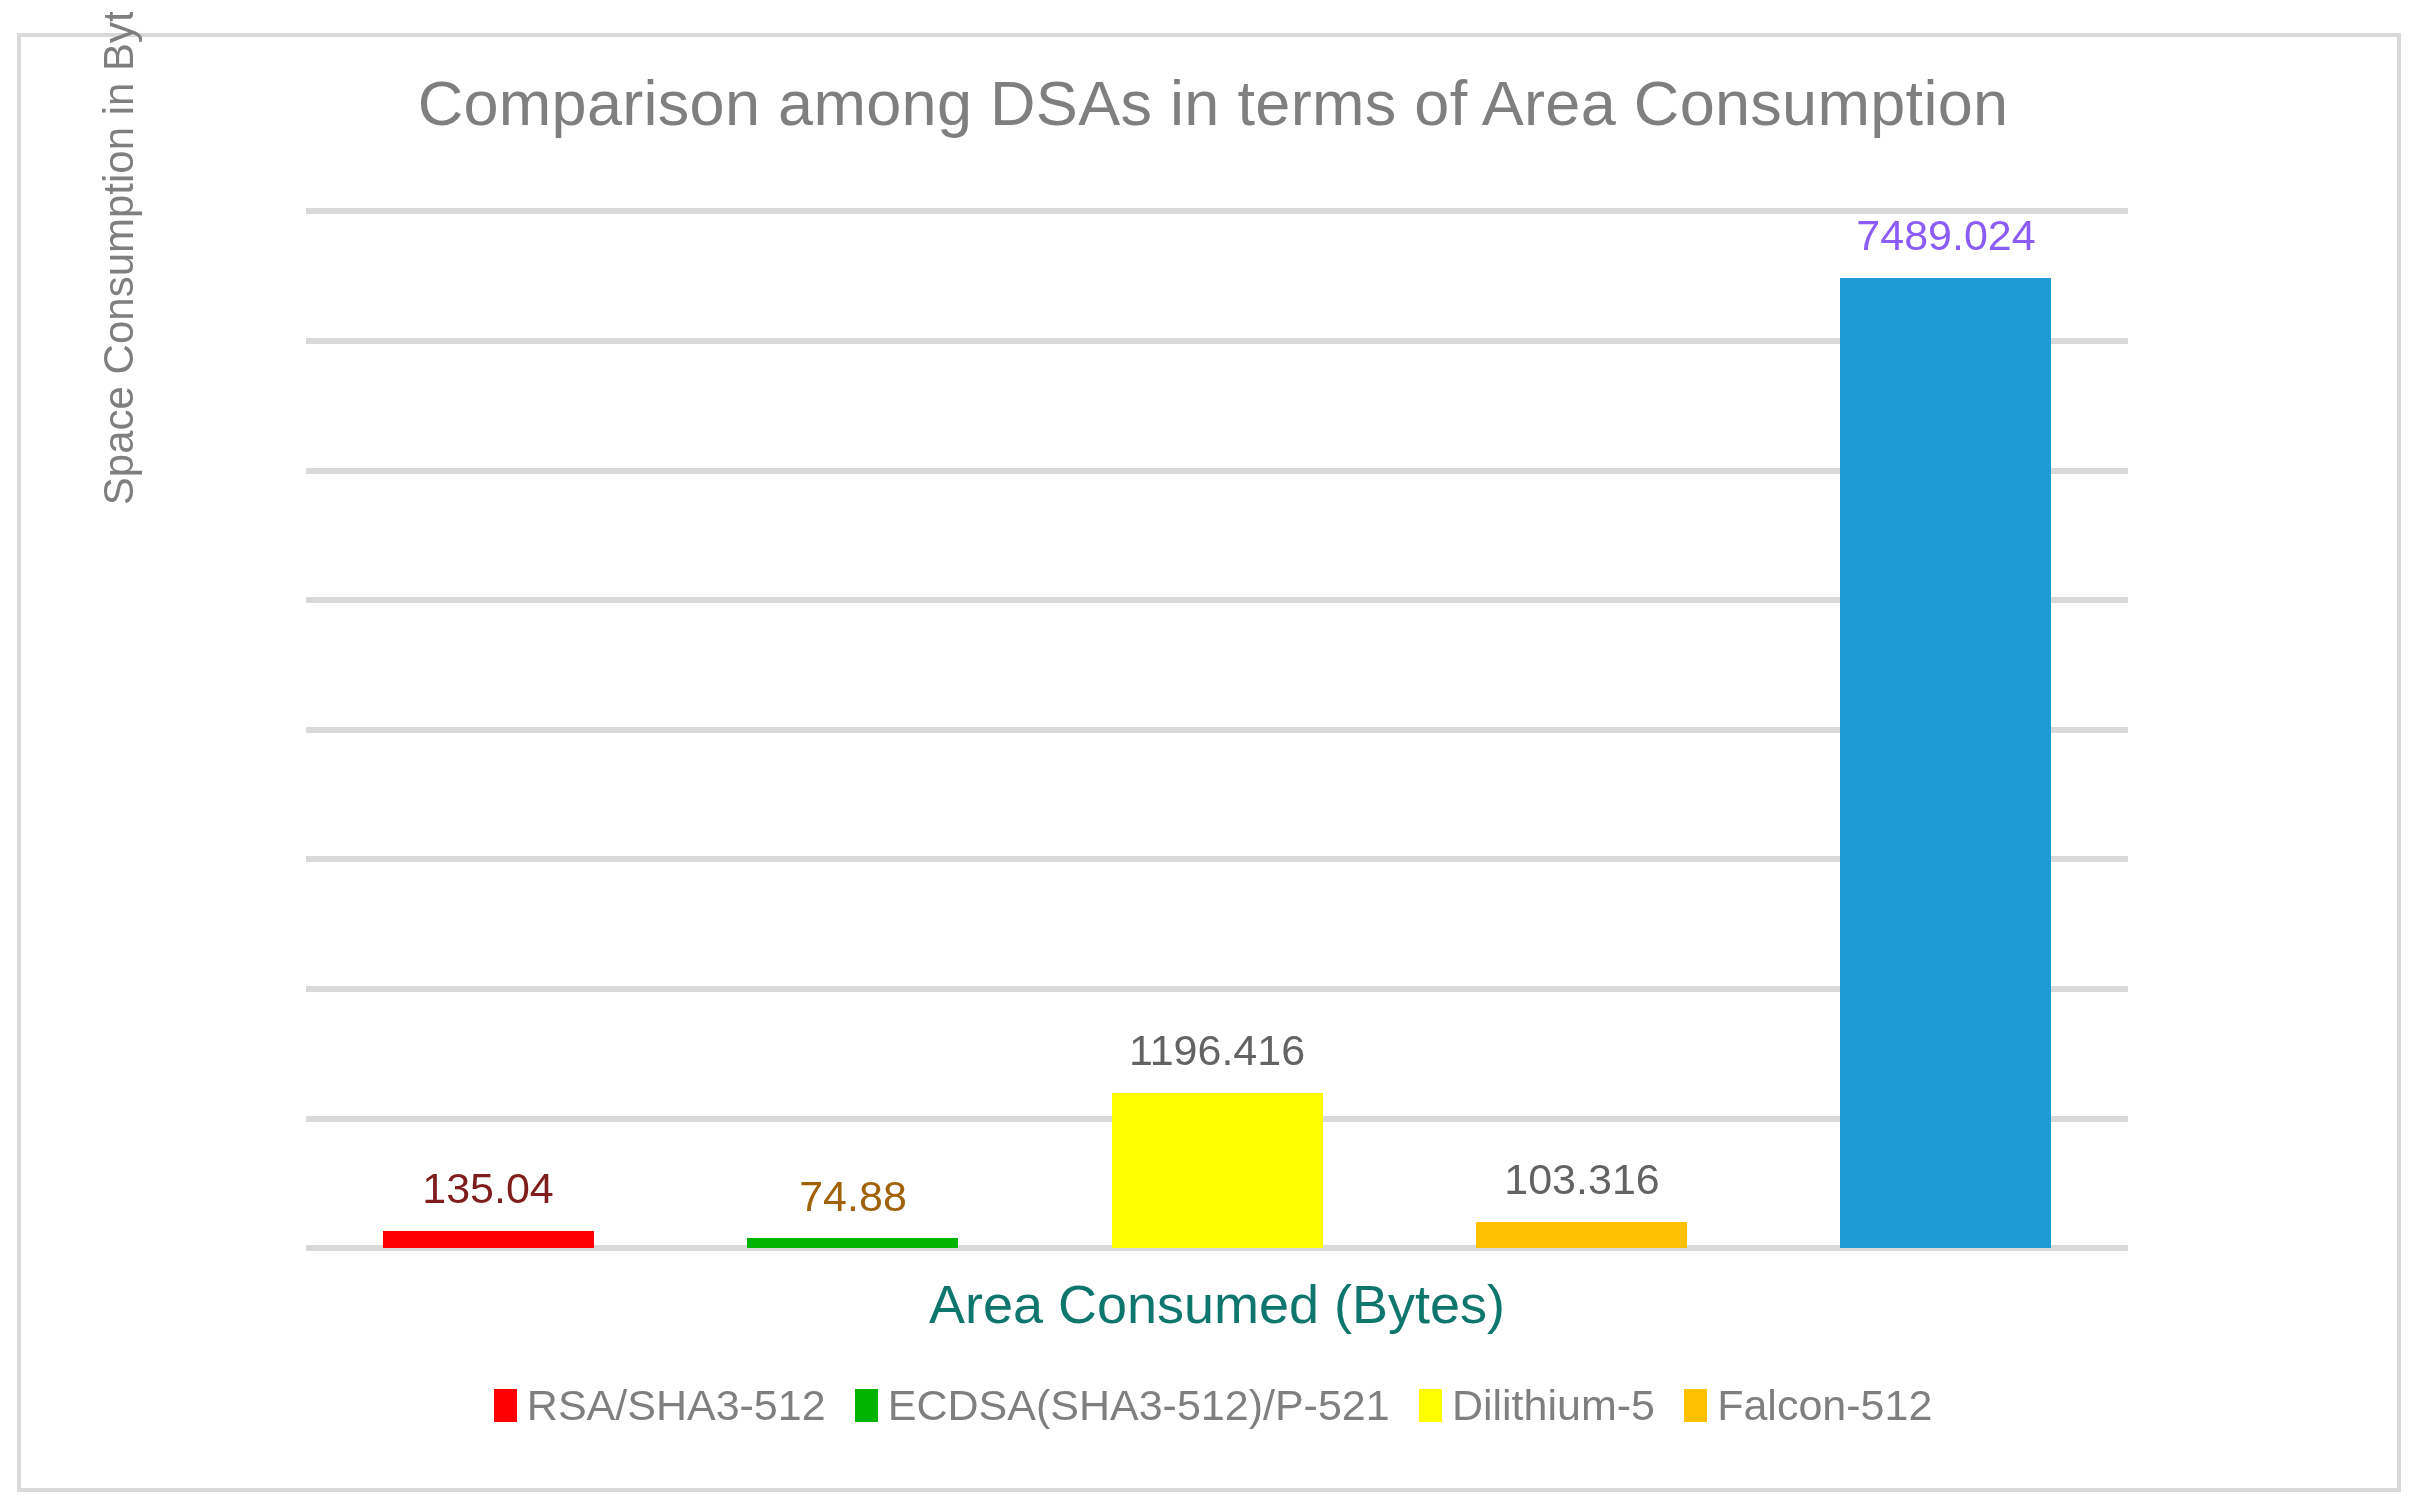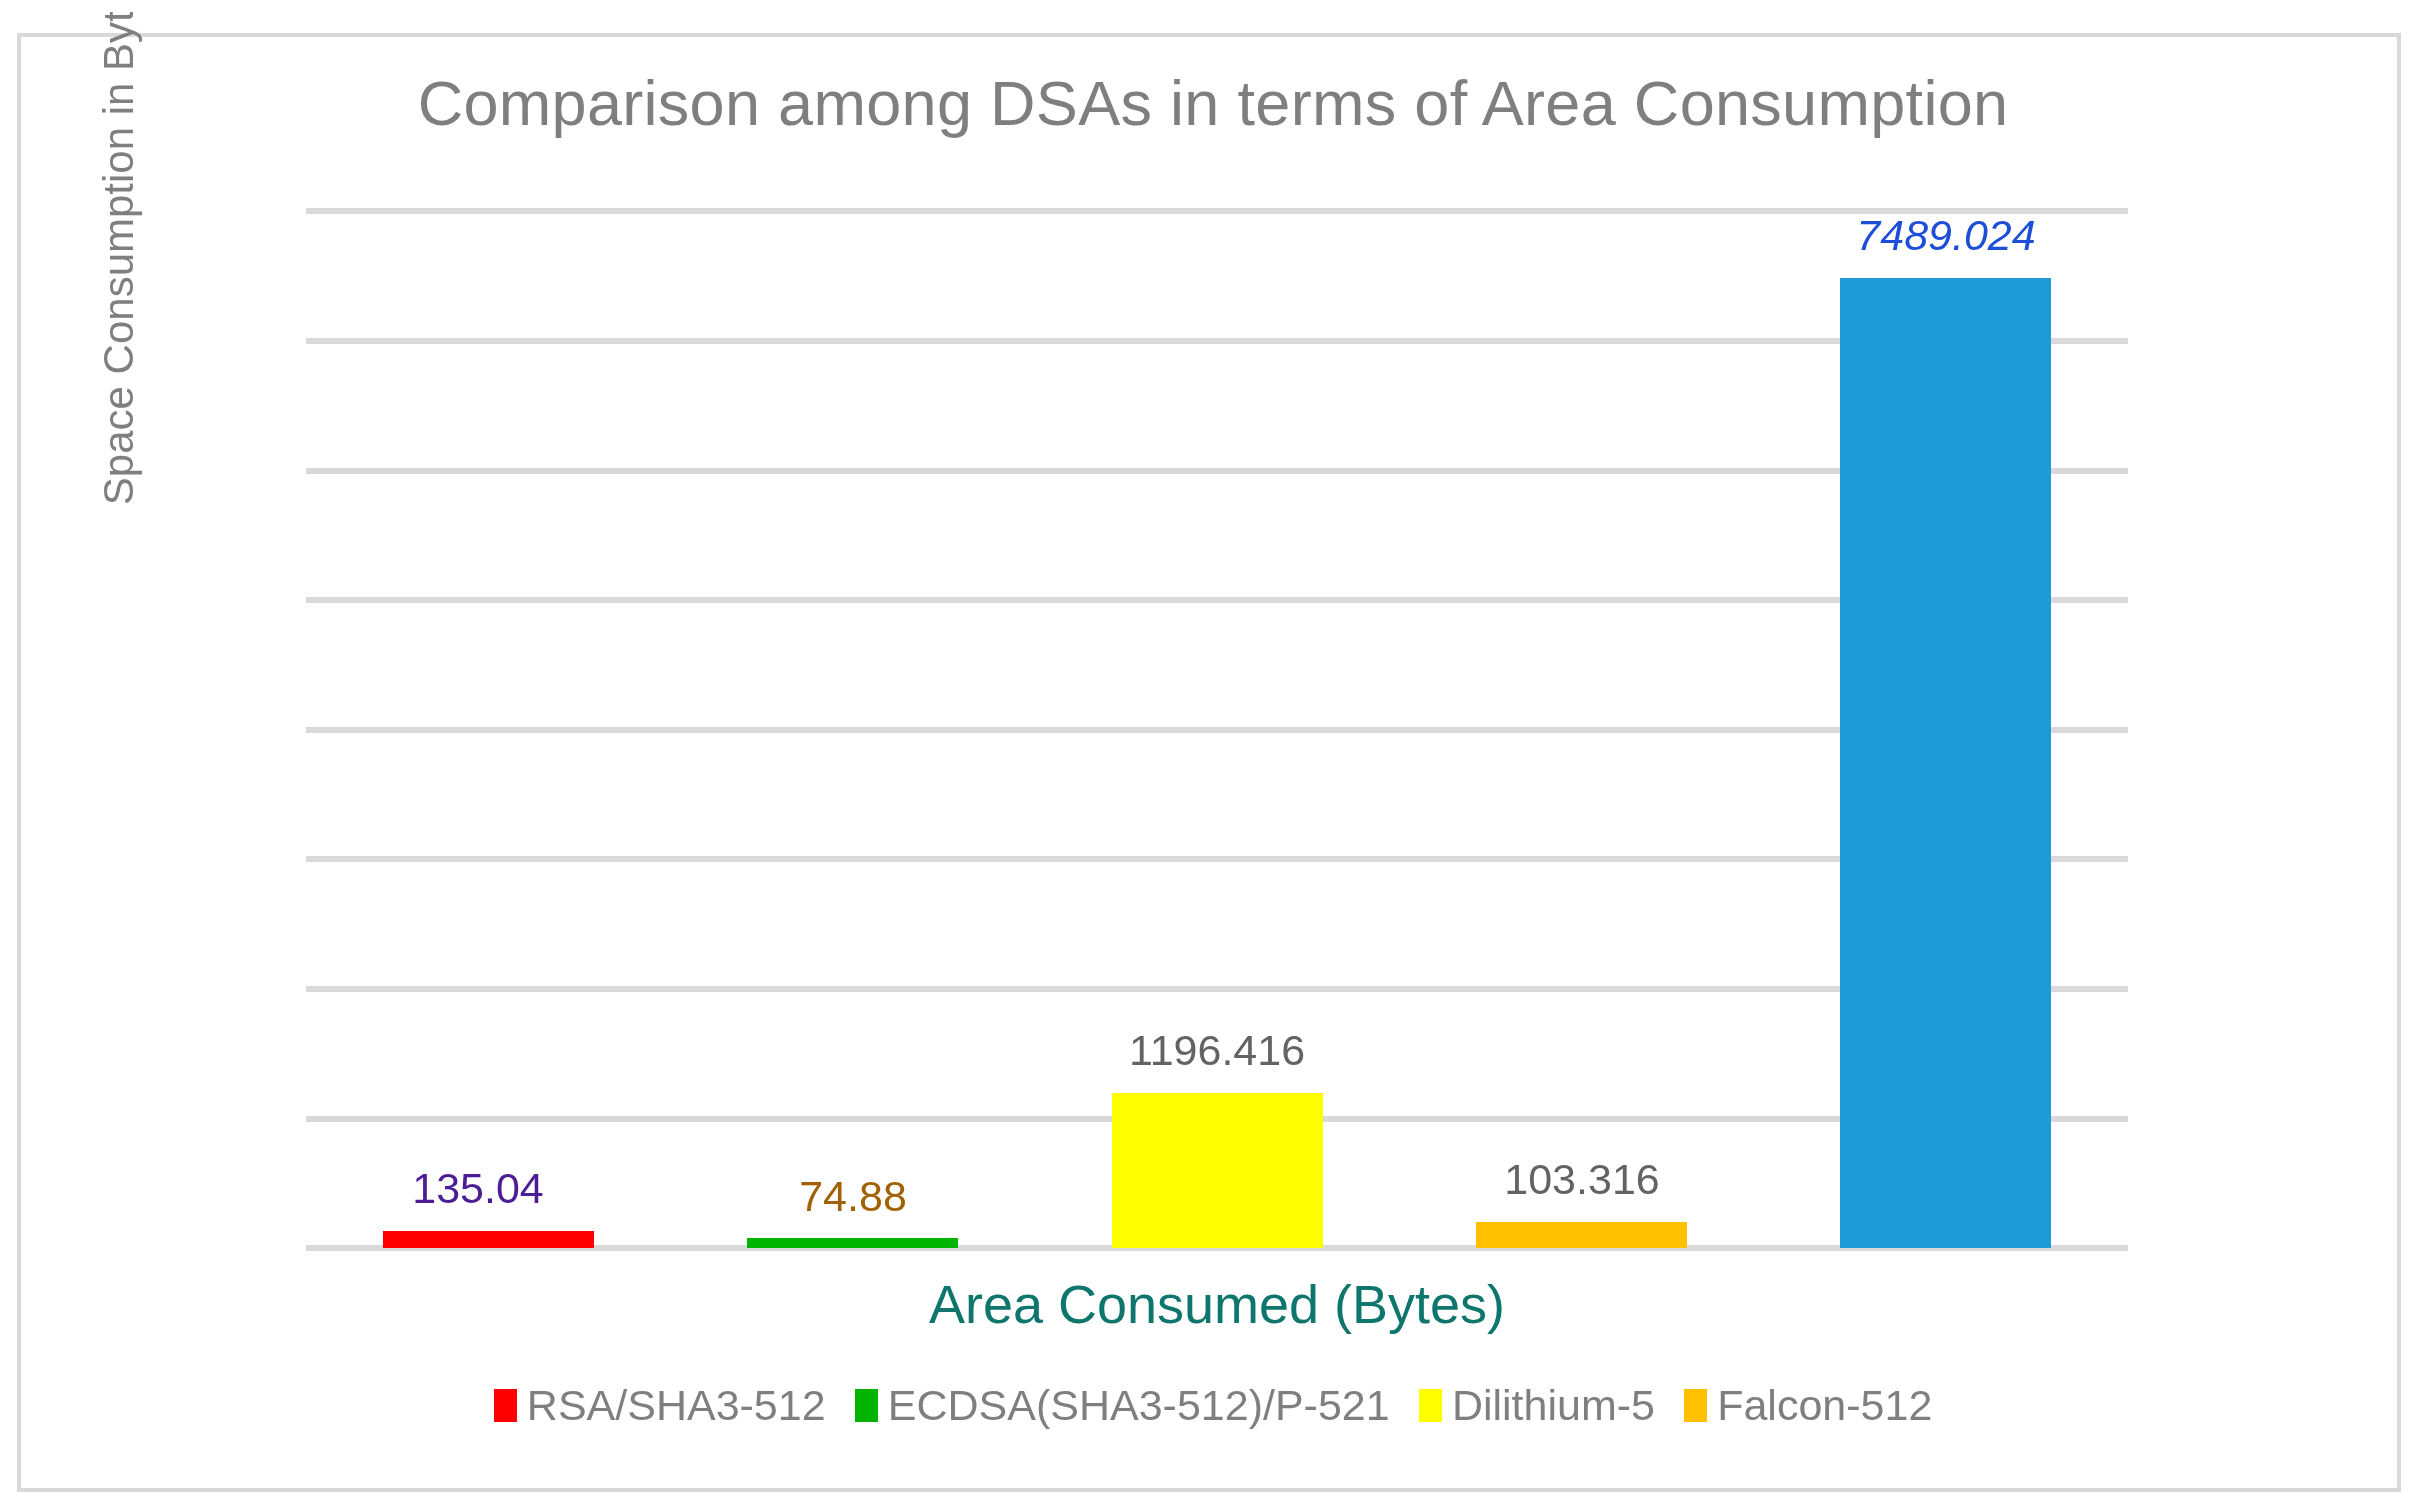--- a/index.html
+++ b/index.html
@@ -156,29 +156,29 @@
       <div class="gridline" style="top: -2.6px; background: rgb(217, 217, 217);"></div>
       <div class="gridline" style="top: 127px; background: rgb(217, 217, 217);"></div>
       <div class="gridline" style="top: 257px; background: rgb(217, 217, 217);"></div>
       <div class="gridline" style="top: 386px; background: rgb(217, 217, 217);"></div>
       <div class="gridline" style="top: 516px; background: rgb(217, 217, 217);"></div>
       <div class="gridline" style="top: 645px; background: rgb(217, 217, 217);"></div>
       <div class="gridline" style="top: 775px; background: rgb(217, 217, 217);"></div>
       <div class="gridline" style="top: 905px; background: rgb(217, 217, 217);"></div>
       <div class="gridline" style="top: 1034px; background: rgb(217, 217, 217);"></div>
       <div class="bar" title="RSA/SHA3-512: 135.04" style="left: 77px; width: 211px; height: 17.5px; background: rgb(255, 0, 0);"></div>
-      <div class="bar-label" style="left: 172px; top: 953px; color: #4c1d95;">135.04</div>
+      <div class="bar-label" style="left: 182px; top: 953px; color: #7f1d1d;">135.04</div>
       <div class="bar" title="ECDSA(SHA3-512)/P-521: 74.88" style="left: 441px; width: 211px; height: 9.7px; background: rgb(0, 180, 0);"></div>
       <div class="bar-label" style="left: 547px; top: 961px; color: #a16207;">74.88</div>
       <div class="bar" title="Dilithium-5: 1196.416" style="left: 806px; width: 211px; height: 155px; background: rgb(255, 255, 0);"></div>
       <div class="bar-label" style="left: 911px; top: 815px; color: rgb(99, 99, 99);">1196.416</div>
       <div class="bar" title="Falcon-512: 203.264" style="left: 1170px; width: 211px; height: 26px; background: rgb(255, 192, 0);"></div>
       <div class="bar-label" style="left: 1276px; top: 944px; color: rgb(99, 99, 99);">103.316</div>
       <div class="bar" title="SLH-DSA (SPHINCS+ SHA3-128s): 7489.024" style="left: 1534px; width: 211px; height: 970px; background: rgb(30, 155, 215);"></div>
-      <div class="bar-label" style="left: 1640px; top: -0.2px; color: #1d4ed8; font-style: italic;">7489.024</div>
+      <div class="bar-label" style="left: 1640px; top: -0.2px; color: #8b5cf6;">7489.024</div>
     </div>
 
   <div id="x-axis-title">Area Consumed (Bytes)</div>
 
   <div id="legend">
       <div class="legend-item">
         <span class="legend-swatch" style="background: rgb(255, 0, 0);"></span>
         <span class="legend-text">RSA/SHA3-512</span>
       </div>
       <div class="legend-item">

